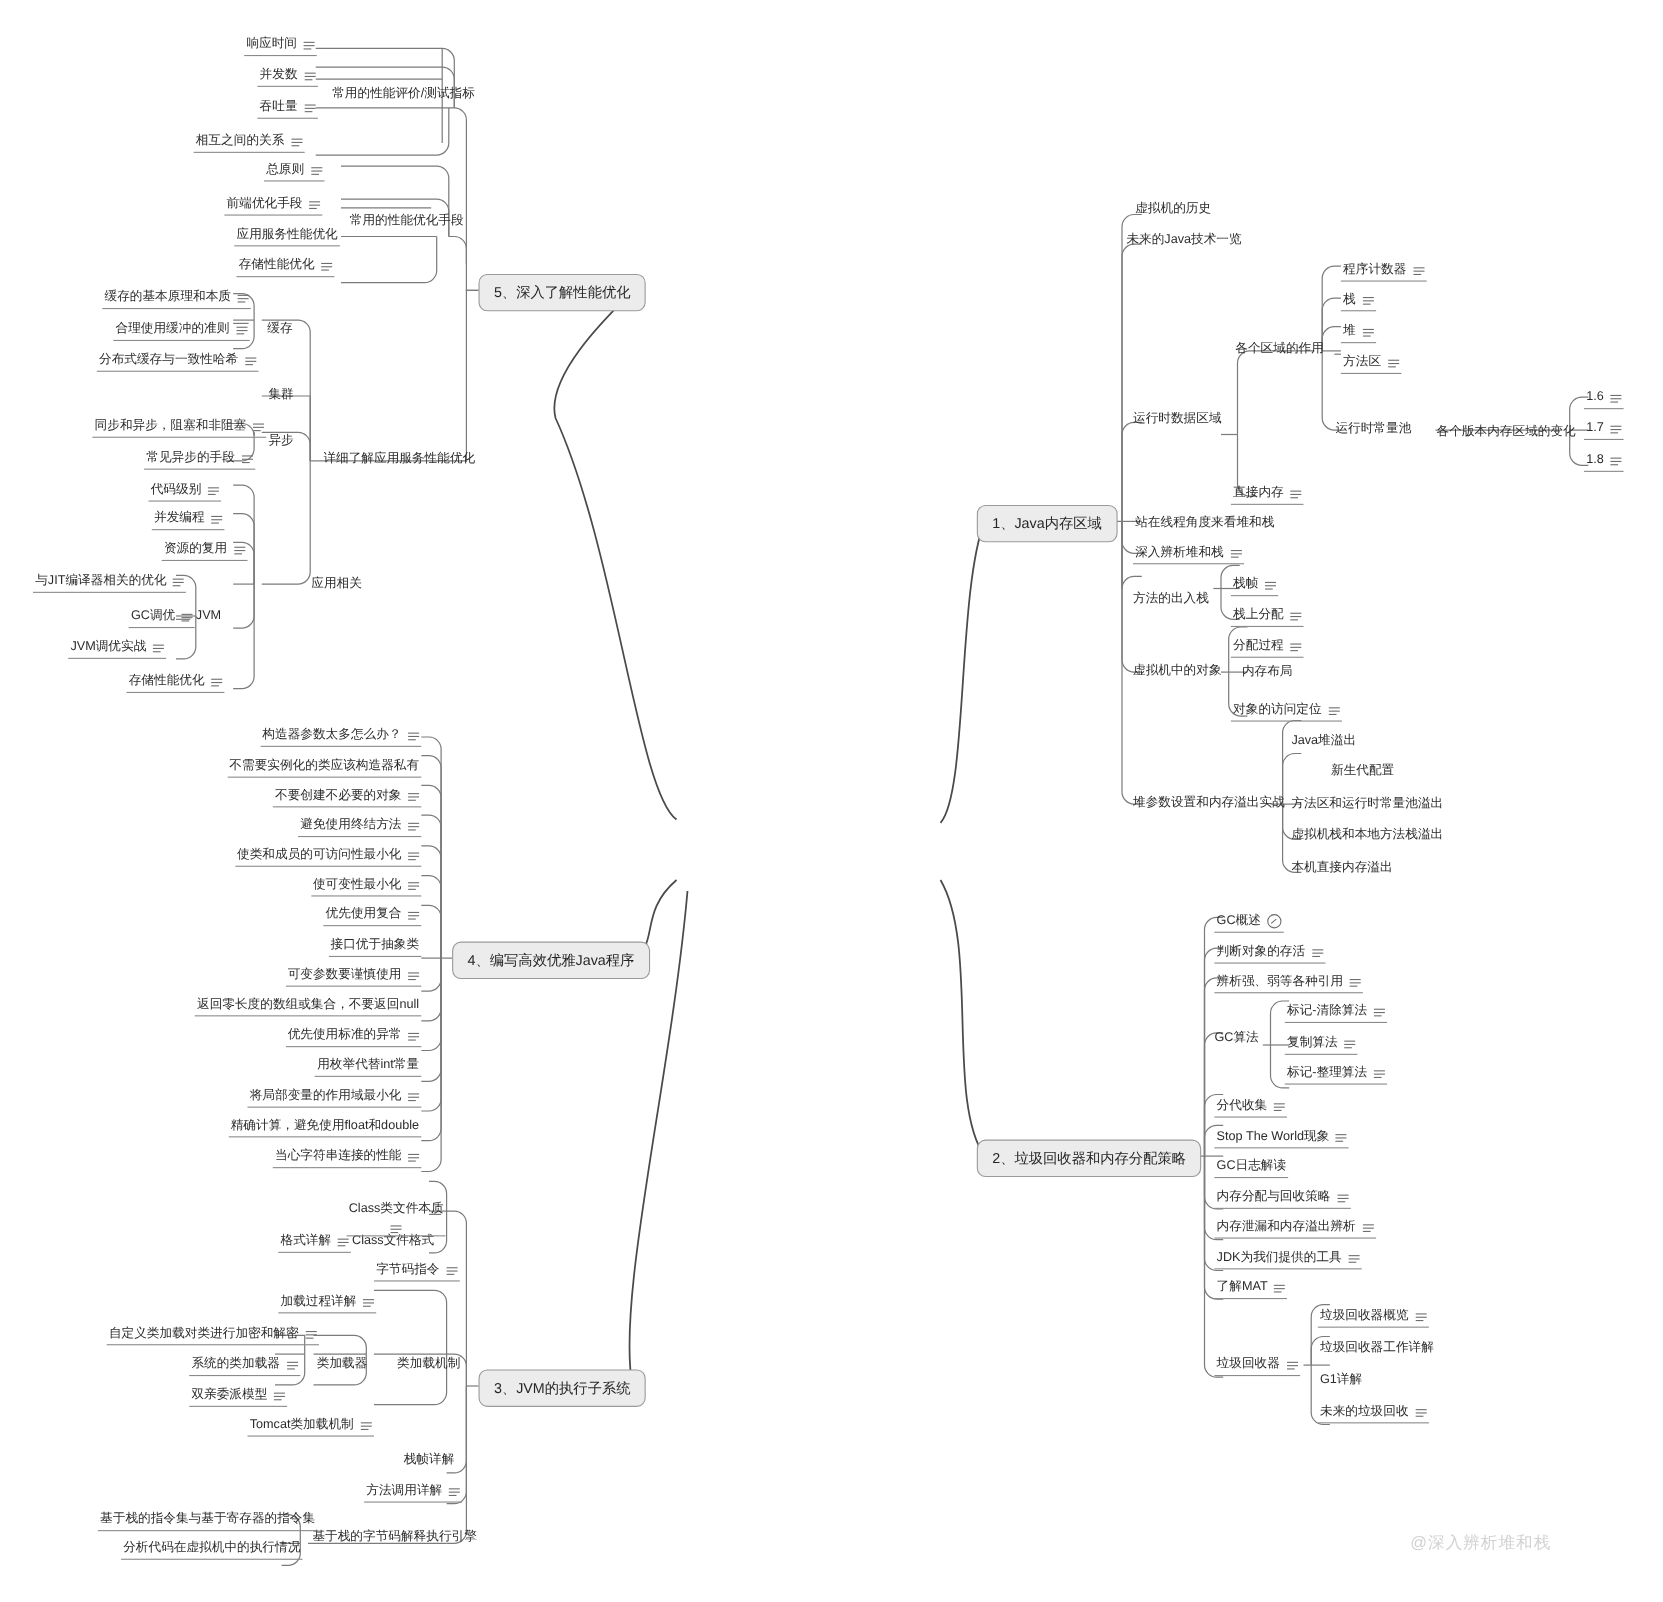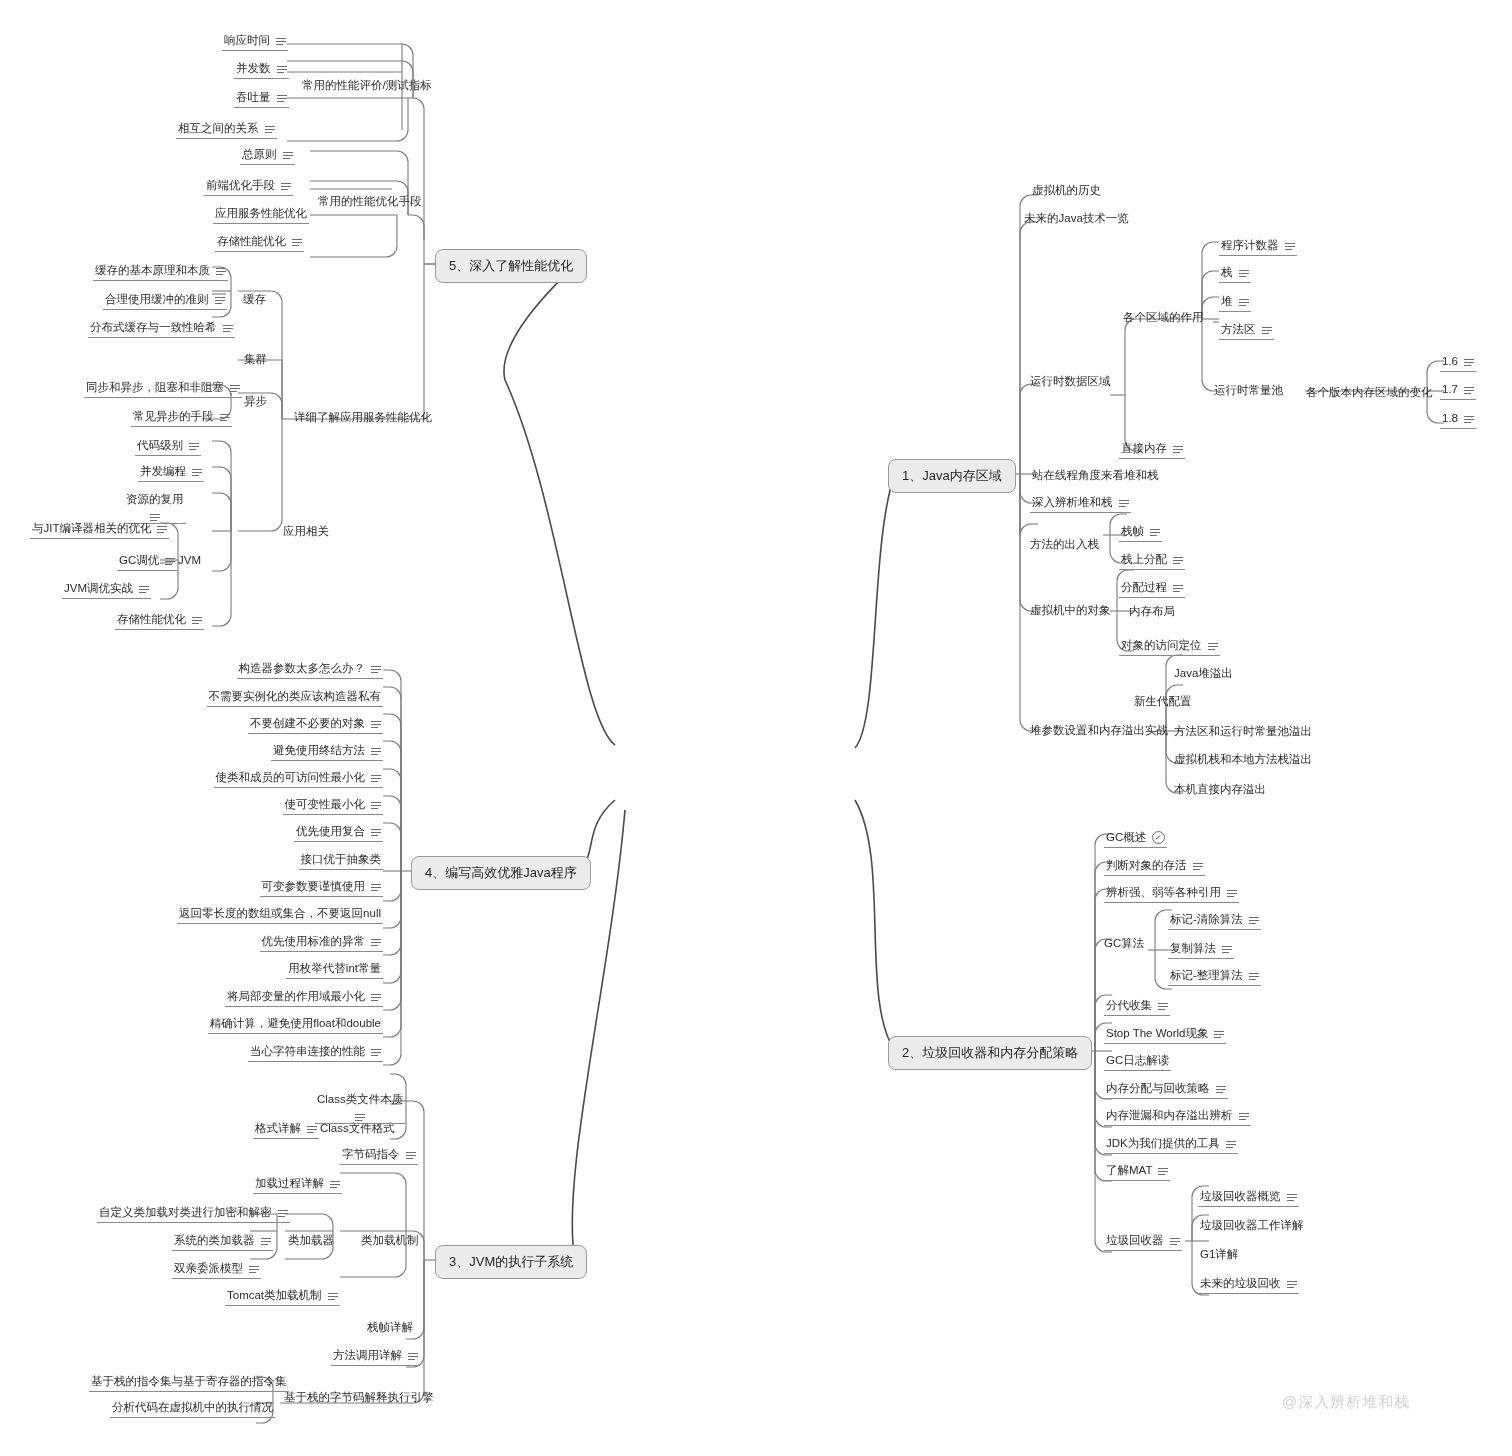--- a/index.html
+++ b/index.html
@@ -398,21 +398,21 @@
       </span>
     </div>
   <div class="leaf" style="left:138px;top:464px;">
     <span class="tx">并发编程</span>
     <span class="note">
         <i></i>
         <i></i>
         <i></i>
       </span>
     </div>
-  <div class="leaf" style="left:124px;top:492px;flex-direction:column;">
+  <div class="leaf" style="left:147px;top:492px;">
     <span class="tx">资源的复用</span>
     <span class="note">
         <i></i>
         <i></i>
         <i></i>
       </span>
     </div>
 
   <div class="lbl" style="left:178px;top:553px;">JVM</div>
   <div class="leaf" style="left:30px;top:521px;">
@@ -764,21 +764,21 @@
         <i></i>
         <i></i>
         <i></i>
       </span>
     </div>
 
   <div class="lbl" style="left:1030px;top:723px;">堆参数设置和内存溢出实战</div>
   <div class="leaf nul" style="left:1172px;top:666px;">
     <span class="tx">Java堆溢出</span>
     </div>
-  <div class="leaf nul" style="left:1132px;top:694px;text-align:right;">
+  <div class="leaf nul" style="left:1208px;top:694px;text-align:right;">
     <span class="tx">新生代配置</span>
     </div>
   <div class="leaf nul" style="left:1172px;top:724px;">
     <span class="tx">方法区和运行时常量池溢出</span>
     </div>
   <div class="leaf nul" style="left:1172px;top:752px;">
     <span class="tx">虚拟机栈和本地方法栈溢出</span>
     </div>
   <div class="leaf nul" style="left:1172px;top:782px;">
     <span class="tx">本机直接内存溢出</span>

